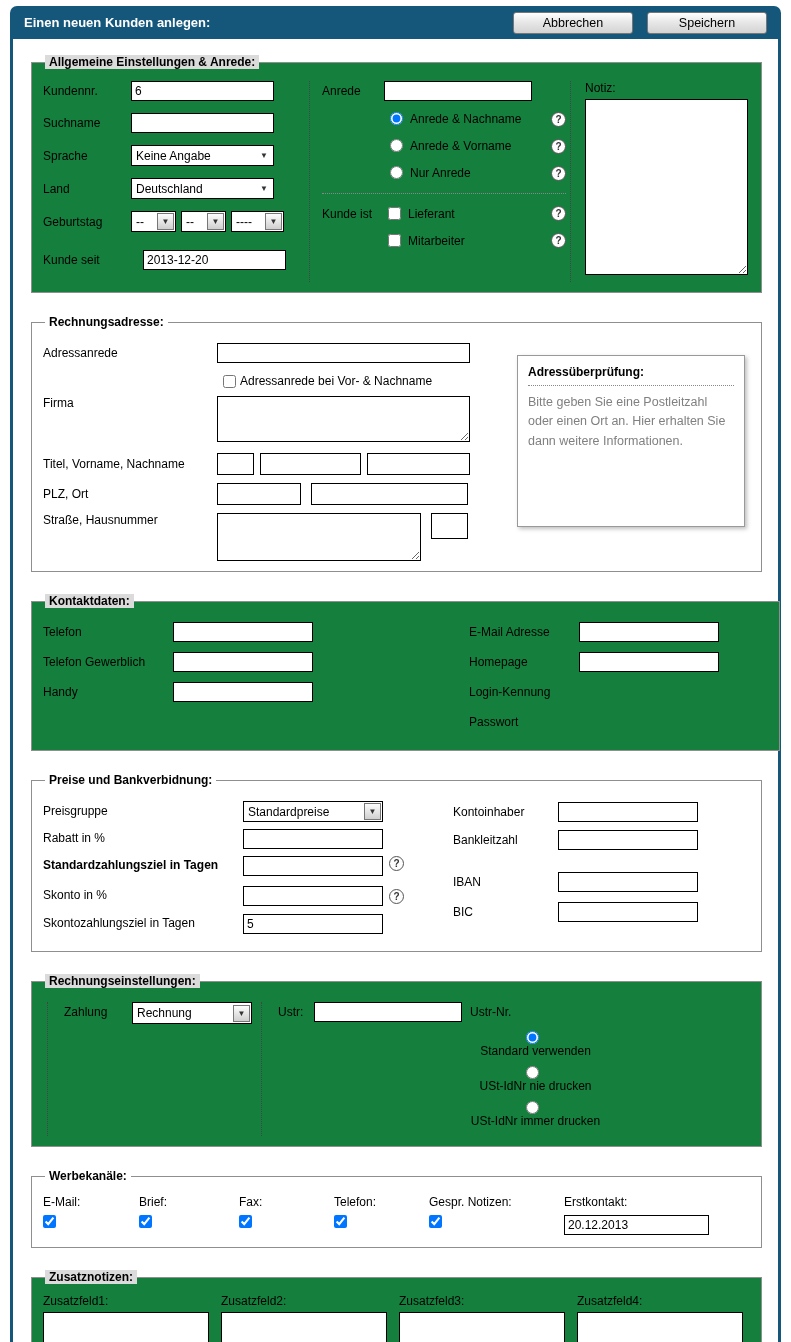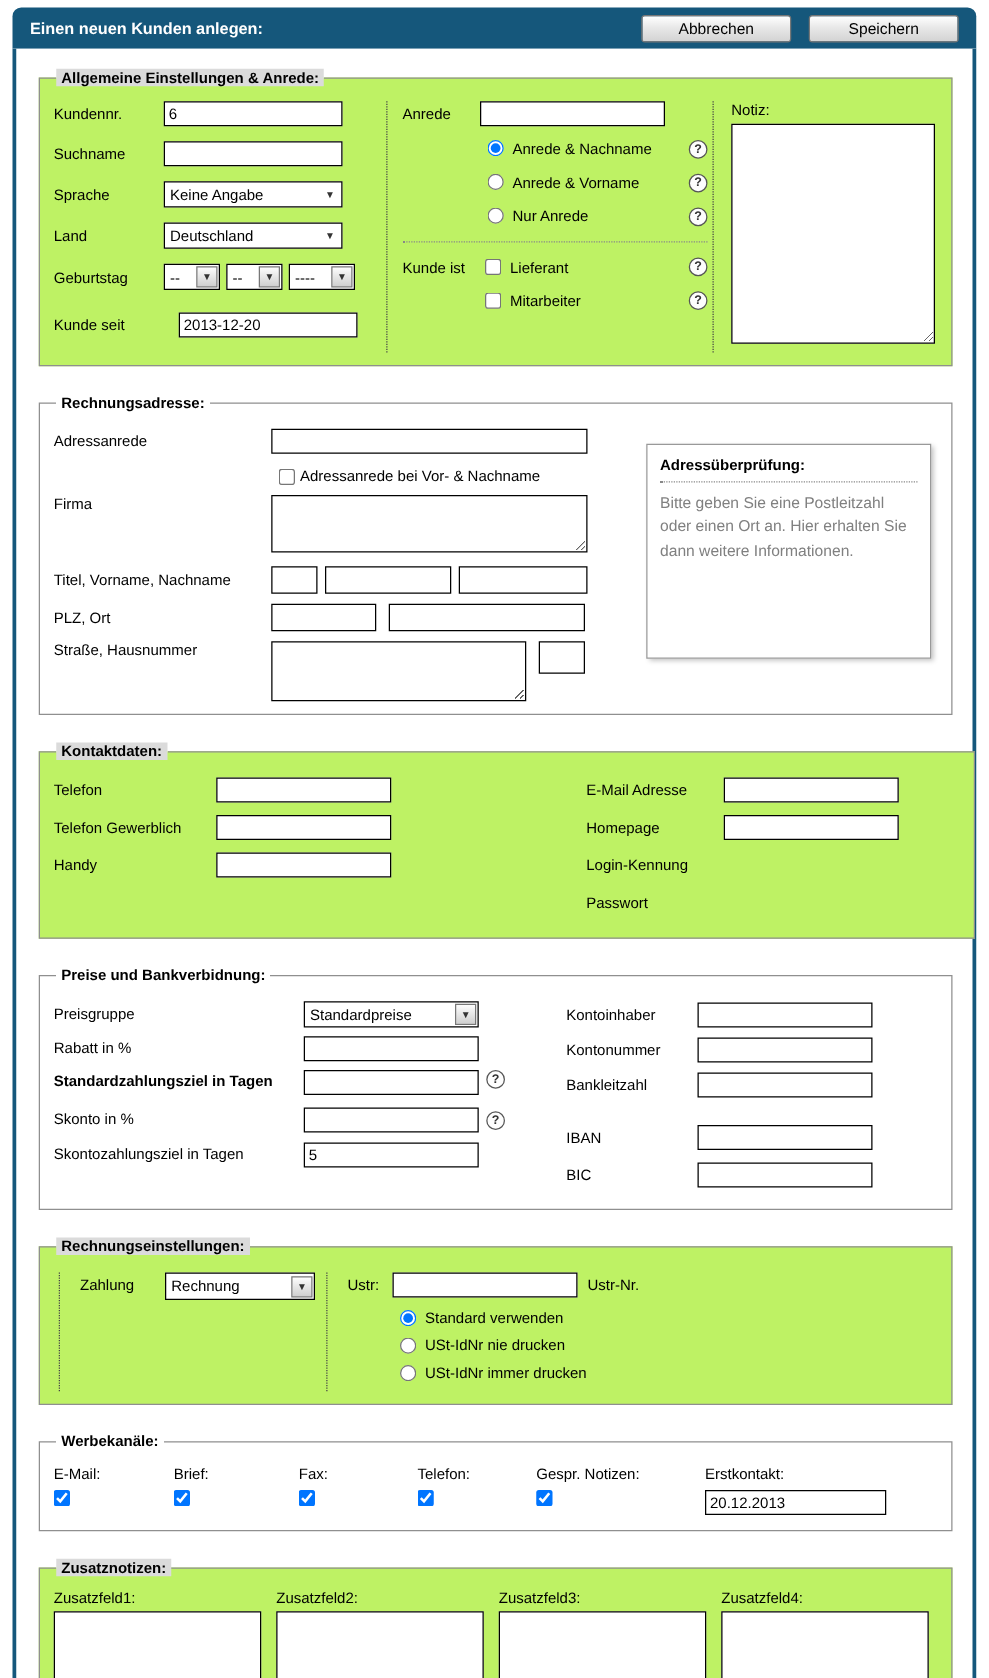--- a/index.html
+++ b/index.html
@@ -38,21 +38,21 @@
     border-right: 3px solid #15577B;
     padding: 16px 16px 8px 18px;
   }
 
   
   fieldset {
     border: 1px solid #8f8f8f;
     margin-bottom: 22px;
     padding: 8px 10px 10px 11px;
   }
-  fieldset.gray { background: #bef264; }
+  fieldset.gray { background: #15803d; }
   fieldset.white { background: #fff; }
   legend { font-weight: bold; font-size: 12px; padding: 0 4px; margin-left: 2px; }
   fieldset.gray legend { background: #DBDBDB; }
   fieldset.white legend { background: #fff; }
 
   
   .frow { display: flex; align-items: center; margin-bottom: 11px; }
   .frow:last-child { margin-bottom: 0; }
   .lbl { flex-shrink: 0; }
 
@@ -184,21 +184,21 @@
   .inv-z1 .lbl { width: 40px; padding-top: 2px; }
   .inv-radios .radio-item { display: flex; align-items: center; margin-bottom: 9px; }
   .inv-radios .radio-item input { margin-right: 12px; }
   .inv-z2 { width: 205px; display: flex; padding-left: 12px; }
   .inv-z2 .lbl { width: 68px; padding-top: 3px; }
   .inv-z2 .sel { width: 120px; height: 22px; align-self: flex-start; }
   .inv-z3 { flex: 1; padding-left: 12px; }
   .inv-ustr-row { display: flex; align-items: center; margin-bottom: 9px; }
   .inv-ustr-row .lbl { width: 36px; }
   .inv-ustr-row input { width: 148px; margin-right: 8px; }
-  .inv-z3 .radio-item { display: flex; align-items: center; margin: 0 0 8px 42px; }
+  .inv-z3 .radio-item { display: flex; align-items: center; margin: 0 0 8px 42px; flex-direction: column; }
   .inv-z3 .radio-item input { margin-right: 7px; }
 
   
   .mk-wrap { display: flex; padding-top: 4px; padding-bottom: 2px; }
   .mk-col { display: flex; flex-direction: column; }
   .mk-col .mk-label { margin-bottom: 6px; }
   .mk-col input[type=checkbox] { align-self: flex-start; }
   .mk-c1 { width: 96px; } .mk-c2 { width: 100px; } .mk-c3 { width: 95px; }
   .mk-c4 { width: 95px; } .mk-c5 { width: 135px; }
   .mk-erst input[type=text] { width: 145px; }
@@ -421,24 +421,20 @@
             <span class="lbl">Skontozahlungsziel in Tagen</span>
             <input type="text" value="5" style="">
           </div>
         </div>
         <div class="prices-right">
           <div class="frow">
             <span class="lbl">Kontoinhaber</span>
             <input type="text" style="">
           </div>
           <div class="frow">
-            <span class="lbl">Kontonummer</span>
-            <input type="text" style="">
-          </div>
-          <div class="frow">
             <span class="lbl">Bankleitzahl</span>
             <input type="text" style="">
           </div>
           <div class="prices-gap"></div>
           <div class="frow" style="margin-bottom:9px">
             <span class="lbl">IBAN</span>
             <input type="text" style="">
           </div>
           <div class="frow">
             <span class="lbl">BIC</span>

